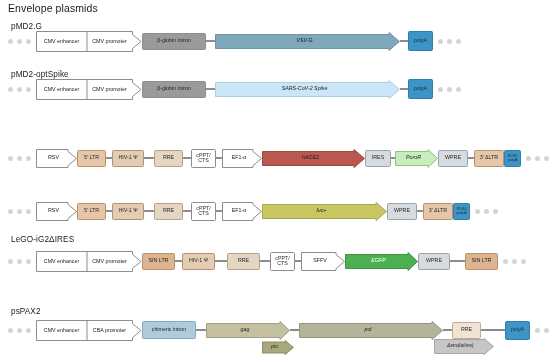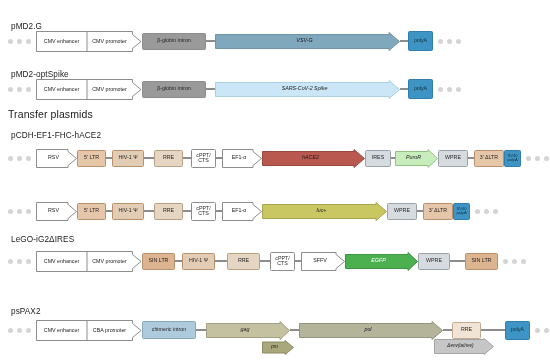--- a/index.html
+++ b/index.html
@@ -81,20 +81,21 @@
     position:absolute;top:0;bottom:0;
     display:flex;align-items:center;justify-content:center;
     font-size:5.3px;color:#1a1a1a;white-space:nowrap;
   }
 </style>
 </head>
 <body>
 
 <div class="canvas">
 
+  <div class="section-head" style="left:8px;top:2px;">Envelope plasmids</div>
 
   <div class="plasmid-name" style="left:11px;top:22px;">pMD2.G</div>
 
   <div class="map-row" style="left:8px;top:28px;">
     <span class="dots lead">
       <i class="dot"></i>
       <i class="dot"></i>
       <i class="dot"></i>
     </span>
 
@@ -182,23 +183,21 @@
       <span class="lbl" style="color:#12313f;">polyA</span>
     </span>
 
     <span class="dots trail">
       <i class="dot"></i>
       <i class="dot"></i>
       <i class="dot"></i>
     </span>
   </div>
 
-  <div class="section-head" style="left:8px;top:108px;">Transfer plasmids</div>
-
-  <div class="plasmid-name" style="left:11px;top:131px;">pCDH-EF1-FHC-hACE2</div>
+
 
   <div class="map-row" style="left:8px;top:145px;">
     <span class="dots lead">
       <i class="dot"></i>
       <i class="dot"></i>
       <i class="dot"></i>
     </span>
 
     <span class="arrow-wrap" style="width:41px;height:19px;">
       <svg width="41" height="19" viewBox="0 0 41 19">

